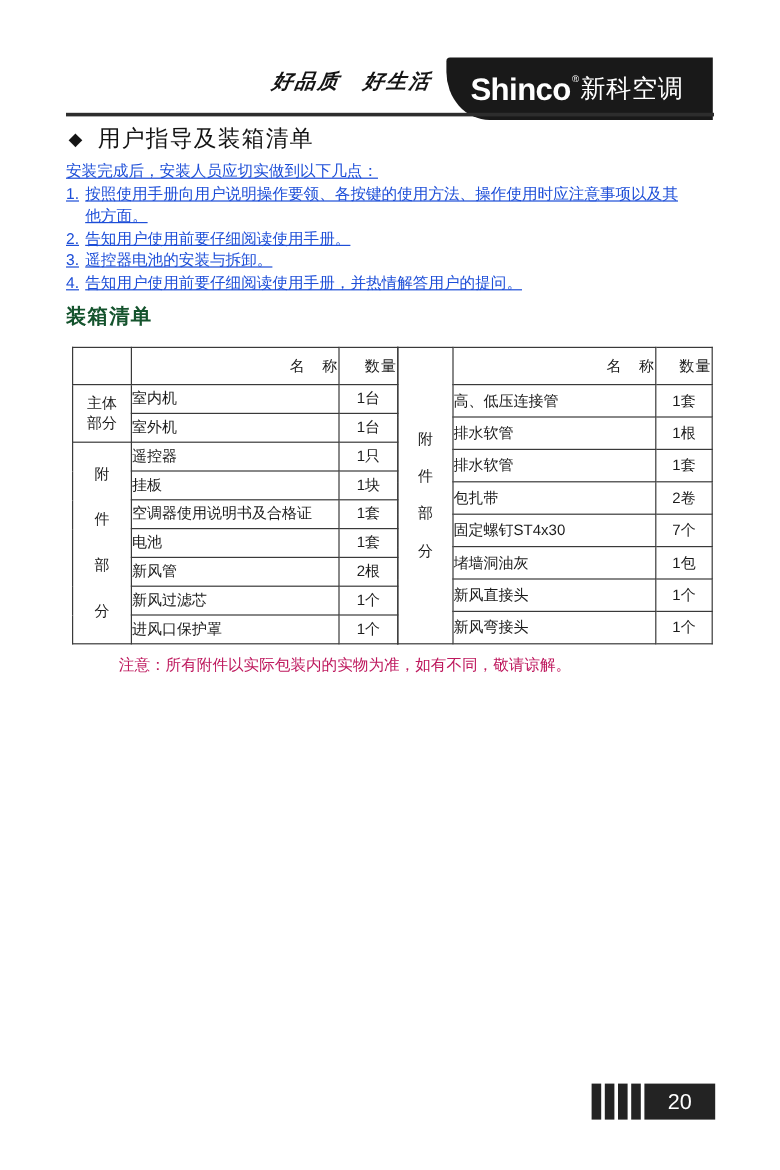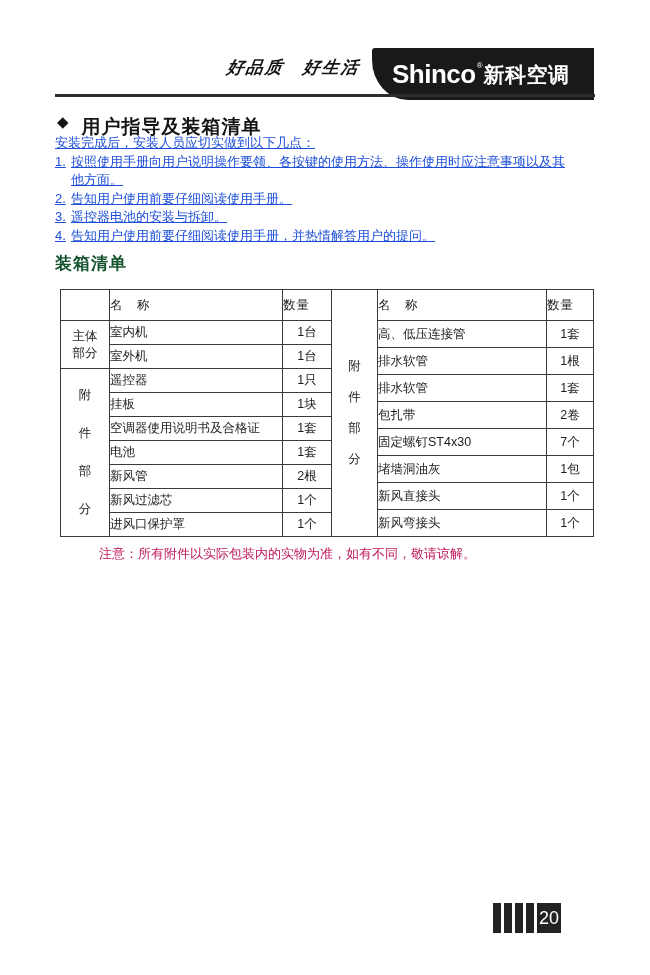--- a/index.html
+++ b/index.html
@@ -14,56 +14,56 @@
     font-size:17px; letter-spacing:2px; transform:skewX(-8deg); color:#141414;
   }
   .banner{
     position:absolute; left:372px; top:48px; width:222px; height:52px;
     background:#191919; border-bottom-left-radius:36px 40px; border-top-left-radius:3px;
     display:flex; align-items:center; padding-left:20px; box-sizing:border-box;
     white-space:nowrap;
   }
   .banner .latin{color:#fff; font-weight:bold; font-size:26px; letter-spacing:-0.5px; line-height:1;}
   .banner .rmark{color:#fff; font-size:8px; vertical-align:top; position:relative; top:-9px; margin:0 1px;}
-  .banner .cjk{color:#fff; font-weight:bold; font-size:21px; line-height:1; letter-spacing:0.5px;}
+  .banner .cjk{color:#fff; font-weight:normal; font-size:21px; line-height:1; letter-spacing:0.5px;}
   .rule{position:absolute; left:55px; top:94px; width:540px; height:3px; background:#2d2d2d;}
   
   .sect{position:absolute; left:57px; top:103px; display:flex; align-items:center; gap:13px;}
   .diamond{font-size:15px; color:#141414; line-height:1;}
-  .sect-title{font-size:19px; font-weight:bold; color:#141414; letter-spacing:1px;margin-top:11px;}
+  .sect-title{font-size:19px; font-weight:normal; color:#141414; letter-spacing:1px;}
   
   .bodytext{position:absolute; left:55px; top:134px; width:545px; font-size:13px; line-height:18.5px; color:#1d4ed8;text-decoration:underline;}
   .ilist{margin-top:0;}
   .li{display:flex;}
   .li .num{width:16px; flex:none;}
   .li .txt{width:502px;}
   
   .pack-head{position:absolute; left:55px; top:252px; font-size:17px; font-weight:bold; color:#14532d; letter-spacing:1px;}
   .tablewrap{position:absolute; left:60px; top:289px; display:flex; align-items:flex-start;}
   table.ptable{border-collapse:collapse; table-layout:fixed; font-size:12.5px; color:#1c1c1c;}
   table.ptable td{border:1px solid #3a3a3a; padding:0; overflow:hidden;}
   table.ptable tr.h{height:31px;}
   table.left tr.d{height:24px;}
   table.right tr.d{height:27px;}
-  td.th{text-align:left; letter-spacing:1px;}
+  td.th{text-align:right; letter-spacing:1px;}
   td.nm{padding-left:7px; text-align:left;margin-left:45px;}
   td.q{text-align:center;}
   td.cat{text-align:center;}
   .cat2l{line-height:17px;}
   .vstack{display:flex; flex-direction:column; align-items:center; justify-content:center;}
   .vstack.g20{gap:21px;}
   .vstack.g13{gap:14px;}
   table.right{margin-left:-1px;}
   
   .note{position:absolute; left:55px; top:545px; font-size:13px; color:#be185d;margin-left:44px;}
   
   .footer{position:absolute; left:493px; top:903px; display:flex; align-items:stretch; height:30px;}
   .bars{display:flex; gap:3px;}
   .bar{width:8px; height:30px; background:#232323;}
-  .pnum{margin-left:3px; width:24px; height:30px; background:#232323; color:#fff;
+  .pnum{margin-left:3px; width:59px; height:30px; background:#232323; color:#fff;
         display:flex; align-items:center; justify-content:center; font-size:18px;}
 </style>
 </head>
 <body>
 
 <div class="page">
 
   <div class="slogan">好品质　好生活</div>
   <div class="banner">
     <span class="latin">Shinco</span>

